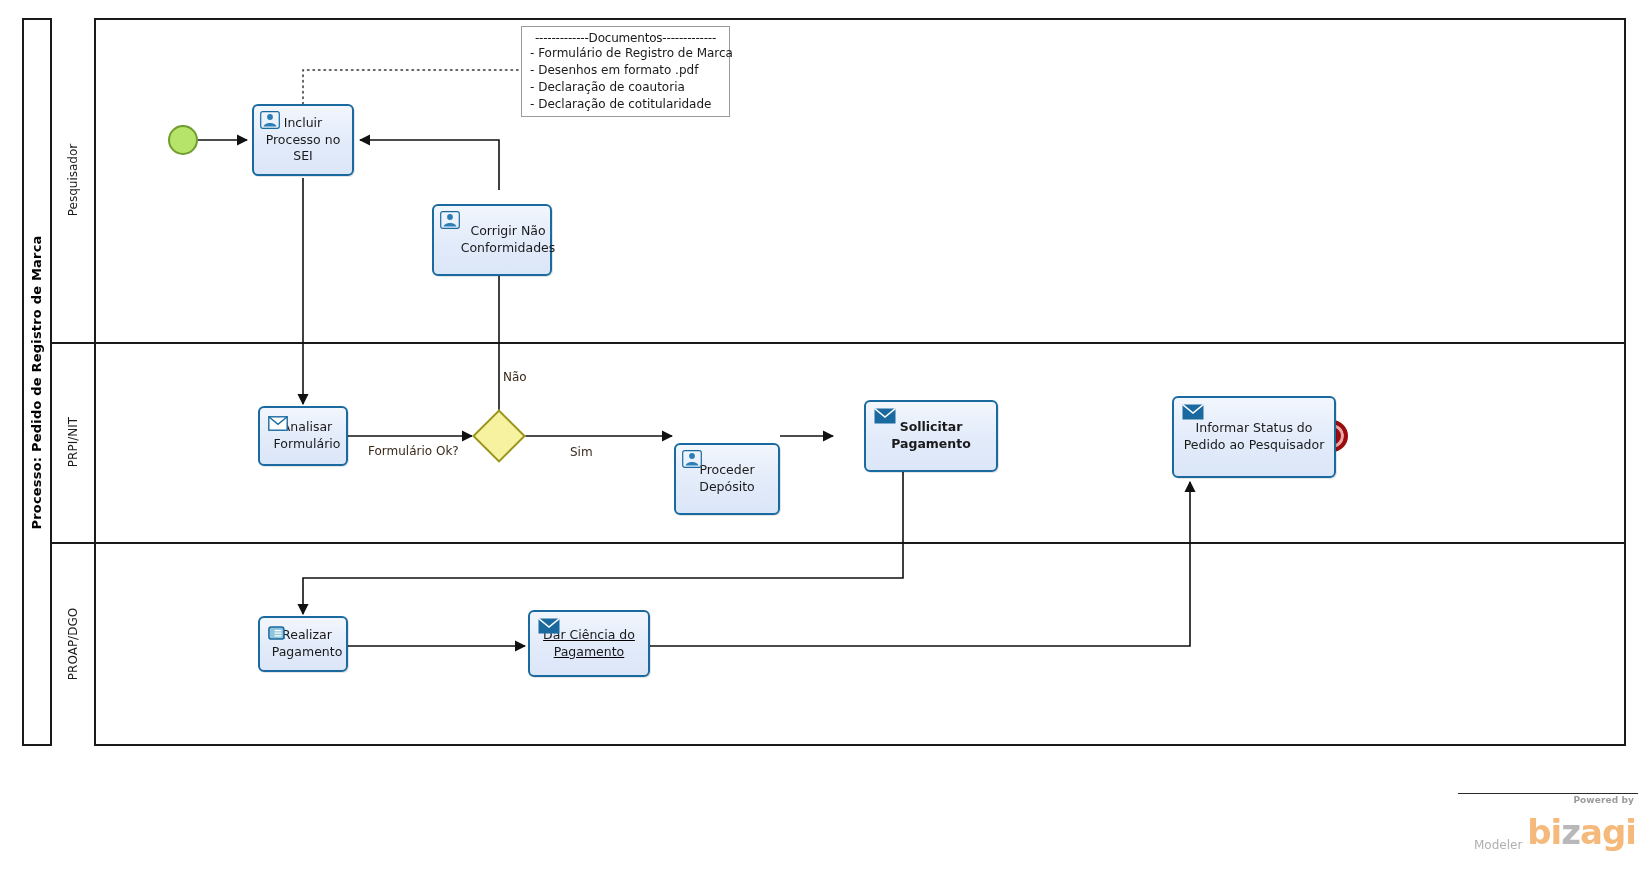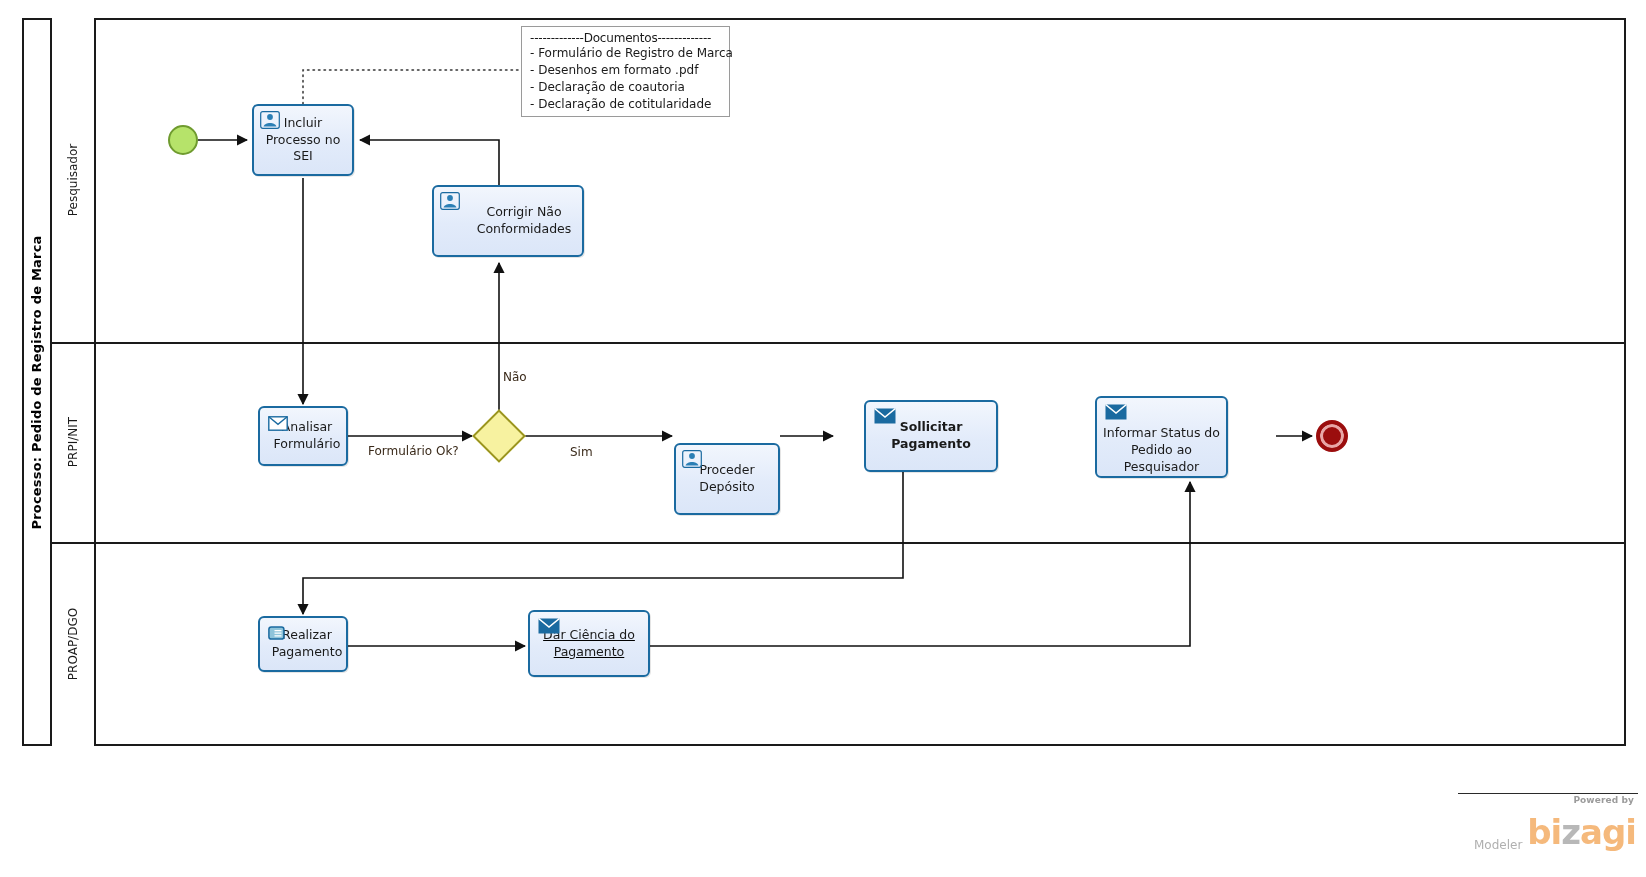--- a/index.html
+++ b/index.html
@@ -135,20 +135,21 @@
   #annotation {
     position: absolute;
     box-sizing: border-box;
     border: 1px solid #9a9a9a;
     background: #ffffff;
     padding: 4px 8px 6px 8px;
   }
   #annotation .doc-head {
     font-size: 12px;
     color: #1a1a1a;
+    text-align: center;
     white-space: nowrap;
     letter-spacing: -0.2px;
   }
   #annotation .doc-line {
     font-size: 12px;
     color: #1a1a1a;
     white-space: nowrap;
     line-height: 1.42;
   }
 
@@ -271,21 +272,21 @@
       <rect x="0.7" y="0.7" width="18.6" height="16.6" rx="2" fill="none" stroke="#1a6aa0" stroke-width="1.2"></rect>
       <circle cx="10" cy="6" r="2.9" fill="#2b7fb5"></circle>
       <path d="M 3.6 15.6 C 4.4 10.8 15.6 10.8 16.4 15.6 Z" fill="#2b7fb5"></path>
     </svg>
   </span>
   <span class="label">Incluir
 Processo no
 SEI</span>
 </div>
 
-<div class="task" style="left:432px; top:185px; width:152px; height:72px;padding-left:32px;">
+<div class="task" style="left:432px; top:204px; width:120px; height:72px;padding-left:32px;">
   <span class="tico">
     <svg width="20" height="18" viewBox="0 0 20 18" xmlns="http://www.w3.org/2000/svg">
       <rect x="0.7" y="0.7" width="18.6" height="16.6" rx="2" fill="none" stroke="#1a6aa0" stroke-width="1.2"></rect>
       <circle cx="10" cy="6" r="2.9" fill="#2b7fb5"></circle>
       <path d="M 3.6 15.6 C 4.4 10.8 15.6 10.8 16.4 15.6 Z" fill="#2b7fb5"></path>
     </svg>
   </span>
   <span class="label">Corrigir Não
 Conformidades</span>
 </div>
@@ -317,21 +318,21 @@
   <span class="tico" style="left:8px; top:6px;">
     <svg width="22" height="16" viewBox="0 0 22 16" xmlns="http://www.w3.org/2000/svg">
       <rect x="0.5" y="0.5" width="21" height="15" fill="#1a6aa0"></rect>
       <path d="M 0.5 0.5 L 11 9 L 21.5 0.5" fill="none" stroke="#ffffff" stroke-width="1.6"></path>
     </svg>
   </span>
   <span class="label">Sollicitar
 Pagamento</span>
 </div>
 
-<div class="task" style="left:1095px; top:396px; width:133px; height:82px;align-items:flex-end;">
+<div class="task" style="left:1172px; top:396px; width:164px; height:82px;">
   <span class="tico" style="left:8px; top:6px;">
     <svg width="22" height="16" viewBox="0 0 22 16" xmlns="http://www.w3.org/2000/svg">
       <rect x="0.5" y="0.5" width="21" height="15" fill="#1a6aa0"></rect>
       <path d="M 0.5 0.5 L 11 9 L 21.5 0.5" fill="none" stroke="#ffffff" stroke-width="1.6"></path>
     </svg>
   </span>
   <span class="label">Informar Status do
 Pedido ao Pesquisador</span>
 </div>
 

